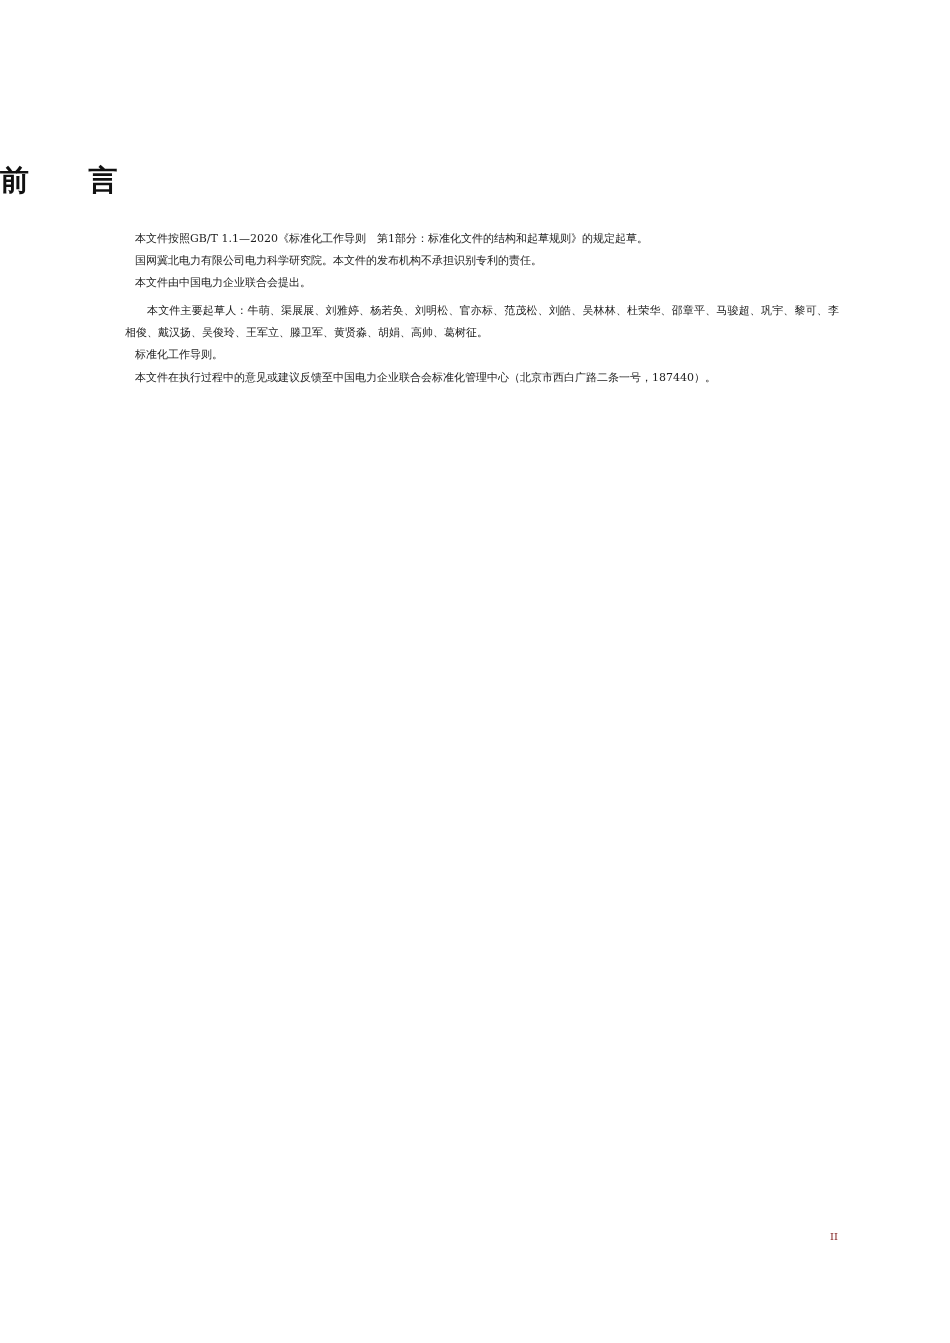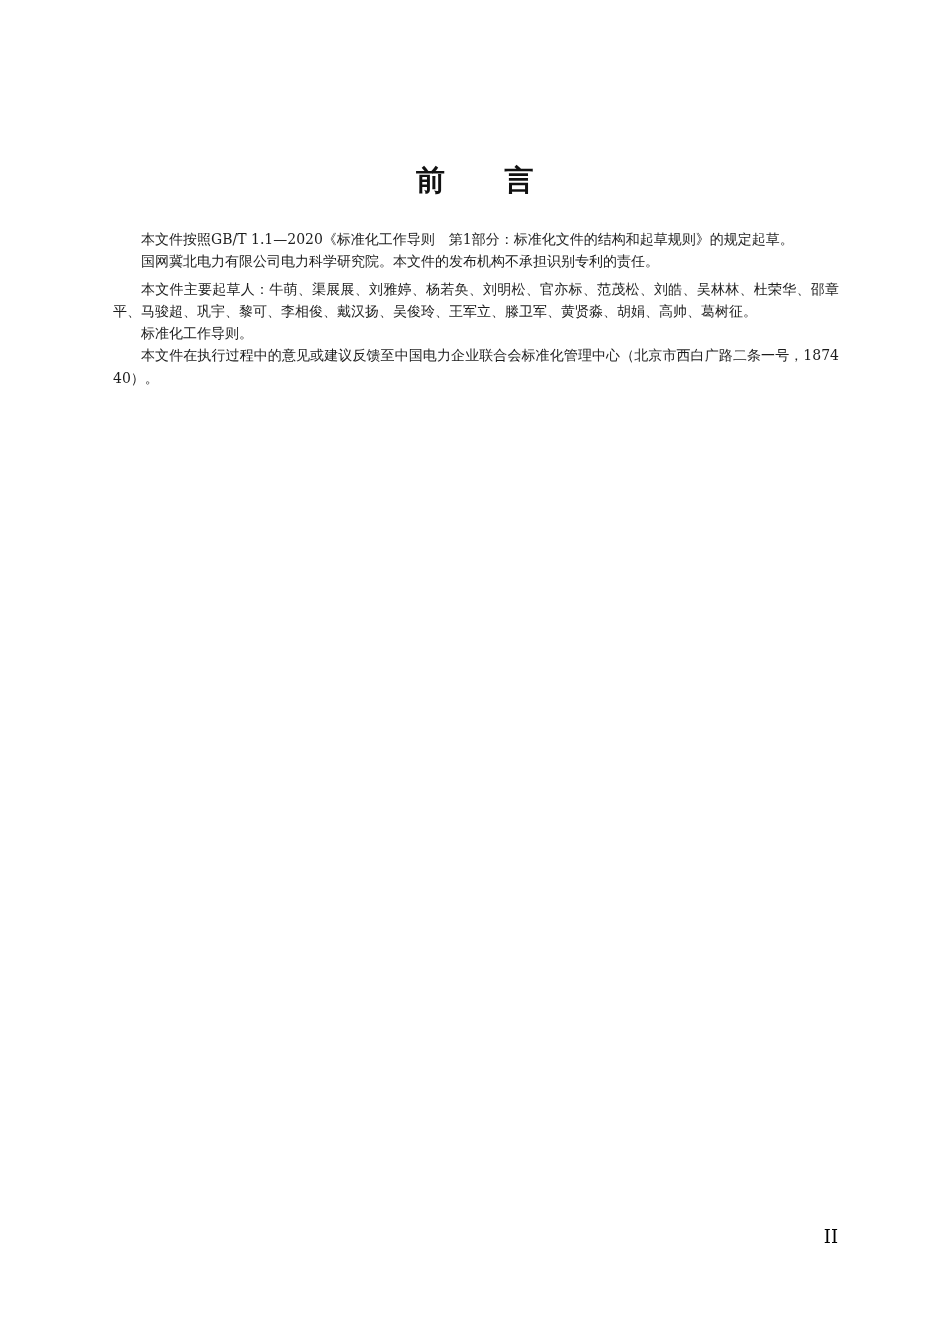--- a/index.html
+++ b/index.html
@@ -17,80 +17,81 @@
     font-family: "DejaVu Serif", "Liberation Serif", serif;
     color: #1a1a1a;
   }
 
   
   .doc-title {
     position: absolute;
     top: 163px;
     left: 0;
     width: 950px;
-    text-align: center;
     font-family: "DejaVu Serif", "Liberation Serif", serif;
     font-weight: bold;
     font-size: 29px;
     line-height: 34px;
     letter-spacing: 0.5px;
     color: #111111;
     white-space: pre;
   }
 
   
   .body-block {
     position: absolute;
     top: 228px;
     left: 113px;
     width: 726px;
-    font-size: 14px;
+    font-size: 11px;
     line-height: 22.1px;
     text-align: justify;
     text-justify: inter-ideograph;
     color: #1c1c1c;
   }
 
   .para {
     margin: 0;
     text-indent: 2em;
     text-align: justify;
     text-justify: inter-ideograph;
     word-break: break-all;
     white-space: normal;
   }
 
   
   .para.gap-before {
     margin-top: 6px;
+    margin-left: 12px;
   }
 
   
   .page-number {
     position: absolute;
     top: 1227px;
     left: 0;
     width: 838px;
     text-align: right;
     font-family: "DejaVu Serif", "Liberation Serif", serif;
-    font-size: 18px;
+    font-size: 10px;
     line-height: 20px;
-    color: #000000;
+    color: #7f1d1d;
   }
 </style>
 </head>
 <body>
 
 <div class="page">
 
   <div class="doc-title">前　　言</div>
 
   <div class="body-block">
     <p class="para">本文件按照GB/T 1.1—2020《标准化工作导则　第1部分：标准化文件的结构和起草规则》的规定起草。</p>
     <p class="para">国网冀北电力有限公司电力科学研究院。本文件的发布机构不承担识别专利的责任。</p>
+    <p class="para">本文件由中国电力企业联合会提出。</p>
     <p class="para gap-before">本文件主要起草人：牛萌、渠展展、刘雅婷、杨若奂、刘明松、官亦标、范茂松、刘皓、吴林林、杜荣华、邵章平、马骏超、巩宇、黎可、李相俊、戴汉扬、吴俊玲、王军立、滕卫军、黄贤淼、胡娟、高帅、葛树征。</p>
     <p class="para">标准化工作导则。</p>
     <p class="para">本文件在执行过程中的意见或建议反馈至中国电力企业联合会标准化管理中心（北京市西白广路二条一号，187440）。</p>
   </div>
 
   <div class="page-number">II</div>
 
 </div>
 
 </body></html>

